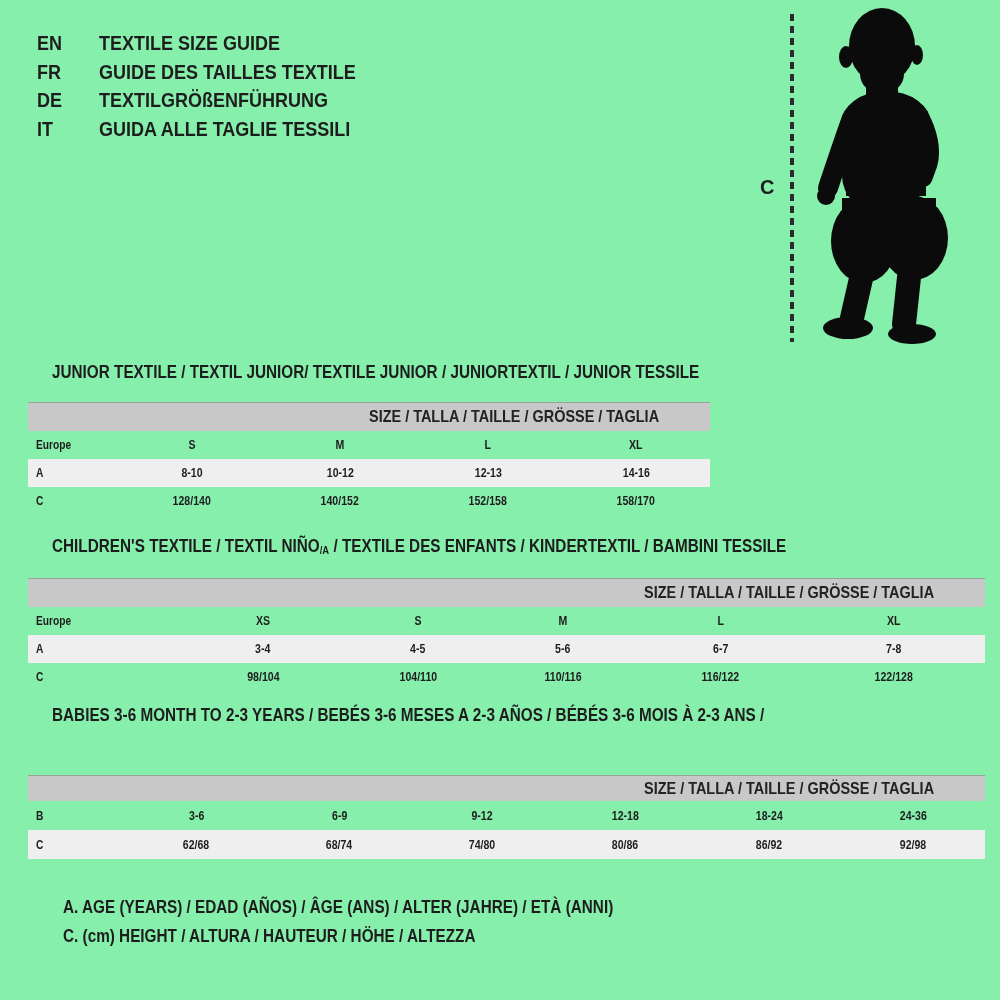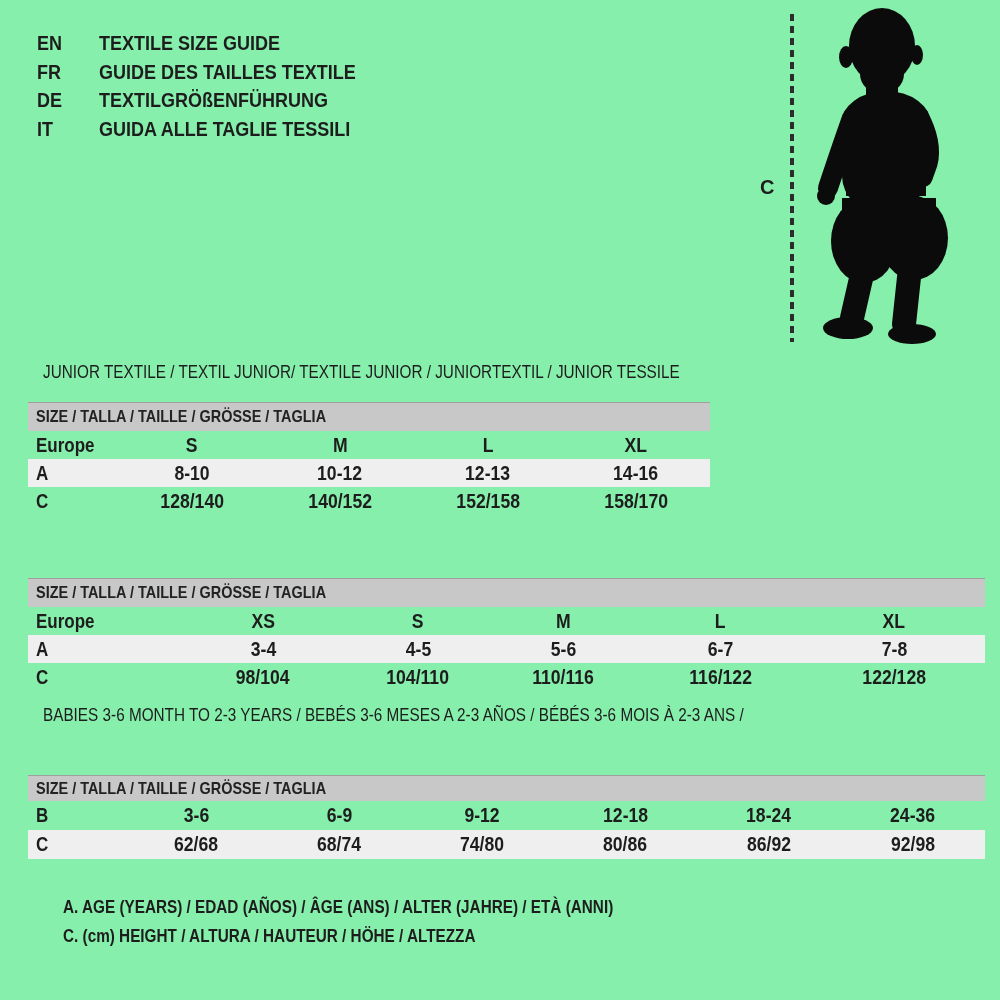--- a/index.html
+++ b/index.html
@@ -21,31 +21,31 @@
 
   
   .dash-line {
     position:absolute; left:790px; top:14px; width:4px; height:328px;
     background:repeating-linear-gradient(to bottom,#2c2c2c 0px,#2c2c2c 7px,transparent 7px,transparent 12px);
   }
   .c-label { position:absolute; left:760px; top:177px; font-size:20px; font-weight:700; line-height:20px; }
   .toddler { position:absolute; left:806px; top:6px; }
 
   
-  .sec-title { position:absolute; left:43px; font-size:18px; font-weight:400; line-height:20px; white-space:nowrap; }
+  .sec-title { position:absolute; left:52px; font-size:18px; font-weight:700; line-height:20px; white-space:nowrap; }
   .sub { font-size:.62em; vertical-align:-0.18em; }
 
   
   table.sz { position:absolute; border-collapse:collapse; table-layout:fixed; }
   table.sz th.bar {
     background:#c8c8c8; border-top:1px solid #9f9f9f;
-    height:28px; text-align:left; padding:0 0 0 8px;
+    height:28px; text-align:right; padding:0 0 0 8px;
     font-size:17px; font-weight:700; color:#222;
   }
-  table.sz td { height:28px; padding:0; text-align:center; font-size:20px; font-weight:700; }
+  table.sz td { height:28px; padding:0; text-align:center; font-size:12px; font-weight:700; }
   table.sz td.rowlabel { text-align:left; padding-left:8px; }
   tr.shade td { background:#efefef; }
   table.babies th.bar { height:25px; }
   table.babies td { height:29px; }
 
   
   .footnotes { position:absolute; left:35px; top:893px; }
   .footnote  { height:28.7px; line-height:28.7px; font-size:18px; font-weight:700;margin-left:28px; }
 </style>
 </head>
@@ -127,20 +127,23 @@
     <tr>
       <td class="rowlabel"><span class="cx">C</span></td>
       <td><span class="cxc">128/140</span></td>
       <td><span class="cxc">140/152</span></td>
       <td><span class="cxc">152/158</span></td>
       <td><span class="cxc">158/170</span></td>
     </tr>
   </tbody>
     </table>
 
+  <div class="sec-title" style="top:536px;">
+    <span class="cx"><span>CHILDREN'S TEXTILE / TEXTIL NIÑO</span><span class="sub">/A</span><span> / TEXTILE DES ENFANTS / KINDERTEXTIL / BAMBINI TESSILE</span></span>
+  </div>
   <table class="sz" style="left:28px; top:578px; width:957px;">
     <colgroup>
         <col style="width:150px">
         <col style="width:170px">
         <col style="width:140px">
         <col style="width:150px">
         <col style="width:165px">
         <col style="width:182px">
       </colgroup>
     <tbody>

